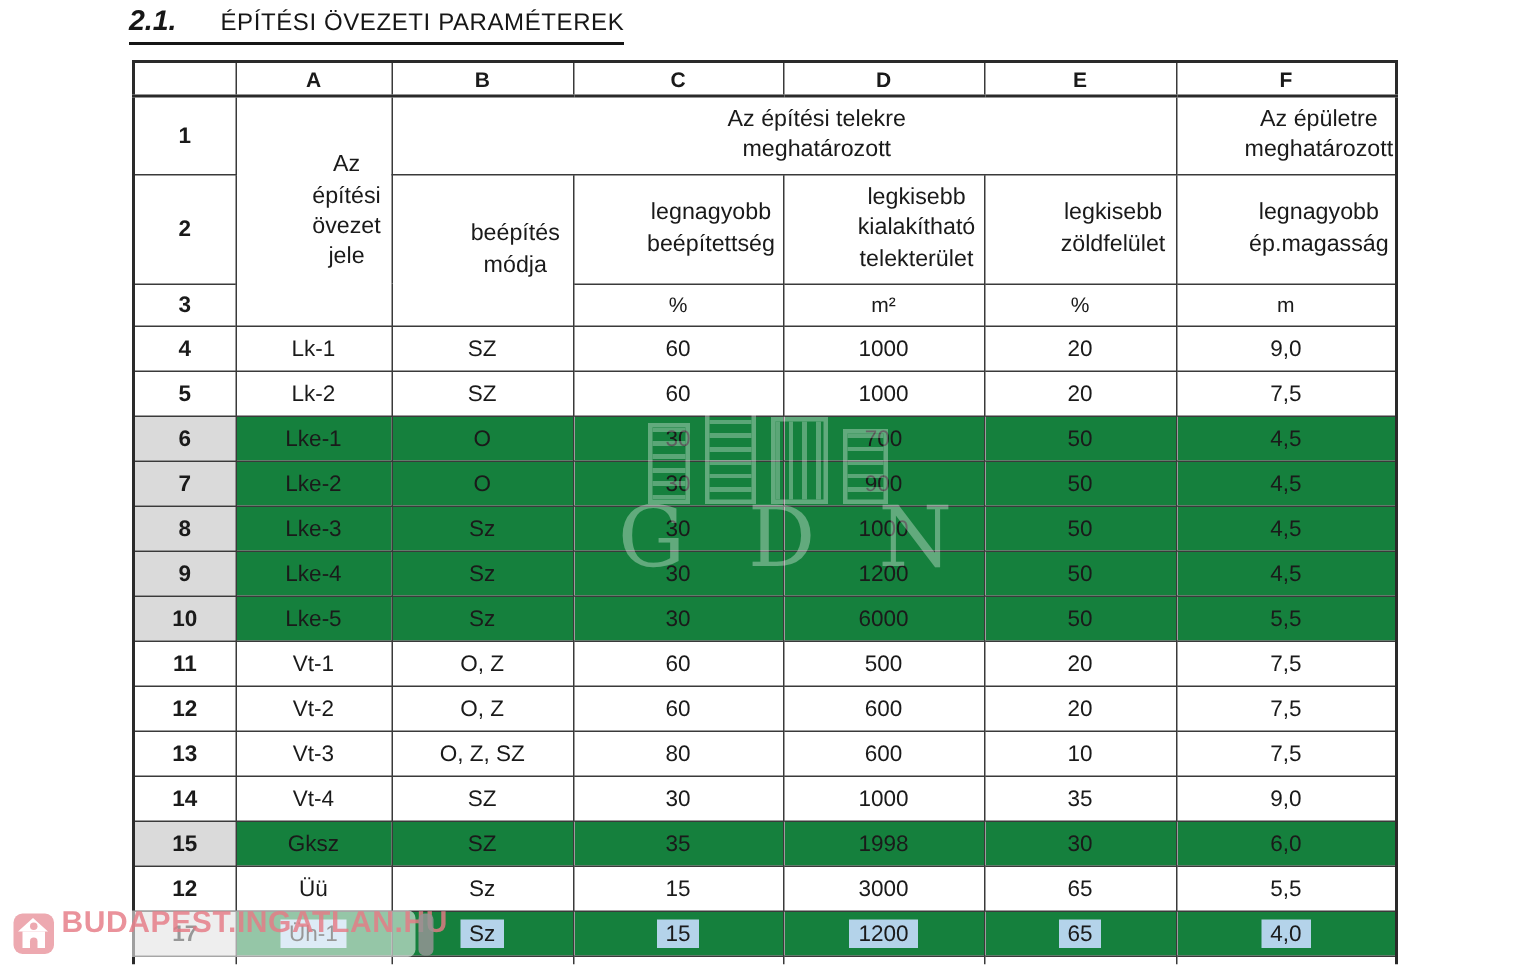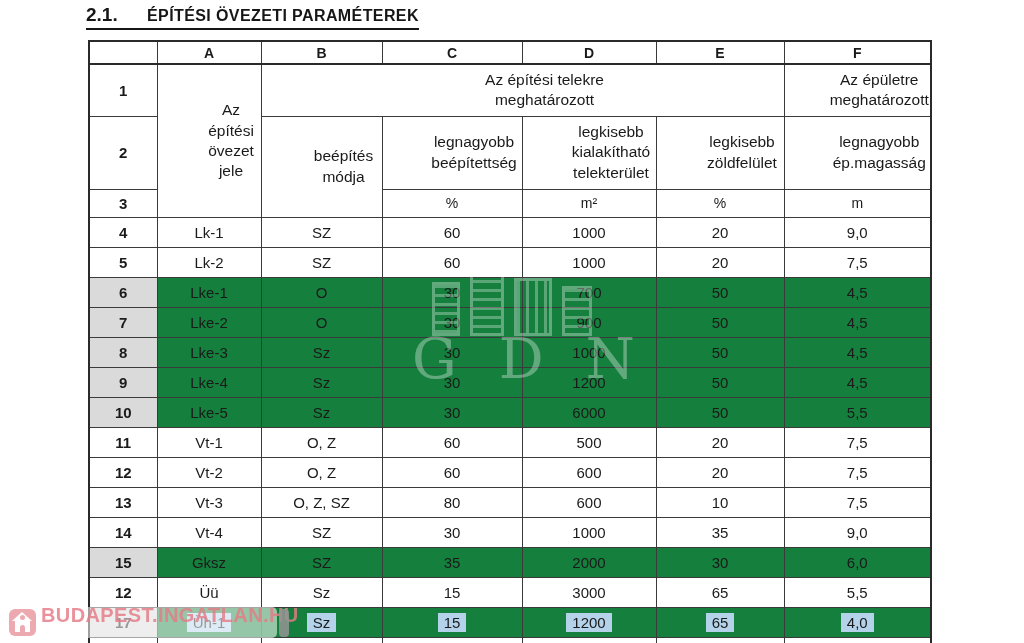--- a/index.html
+++ b/index.html
@@ -22,24 +22,25 @@
     display: flex;
     align-items: baseline;
     border-bottom: 2px solid #161616;
     padding-bottom: 2px;
     color: #161616;
   }
   .heading .num {
     font-size: 19px;
     font-weight: bold;
     width: 61px;
+    font-style: italic;
   }
   .heading .txt {
     font-size: 16px;
-    font-weight: bold;
+    font-weight: normal;
     letter-spacing: 0.4px;
     white-space: nowrap;
   }
 
   
   table.sheet {
     position: absolute;
     left: 88px;
     top: 40px;
     width: 842px;
@@ -354,21 +355,21 @@
           <td>30</td>
           <td>1000</td>
           <td>35</td>
           <td>9,0</td>
         </tr>
         <tr class="shaded">
           <td class="rownum">15</td>
           <td>Gksz</td>
           <td>SZ</td>
           <td>35</td>
-          <td>2000</td>
+          <td>1998</td>
           <td>30</td>
           <td>6,0</td>
         </tr>
         <tr>
           <td class="rownum">12</td>
           <td>Üü</td>
           <td>Sz</td>
           <td>15</td>
           <td>3000</td>
           <td>65</td>

